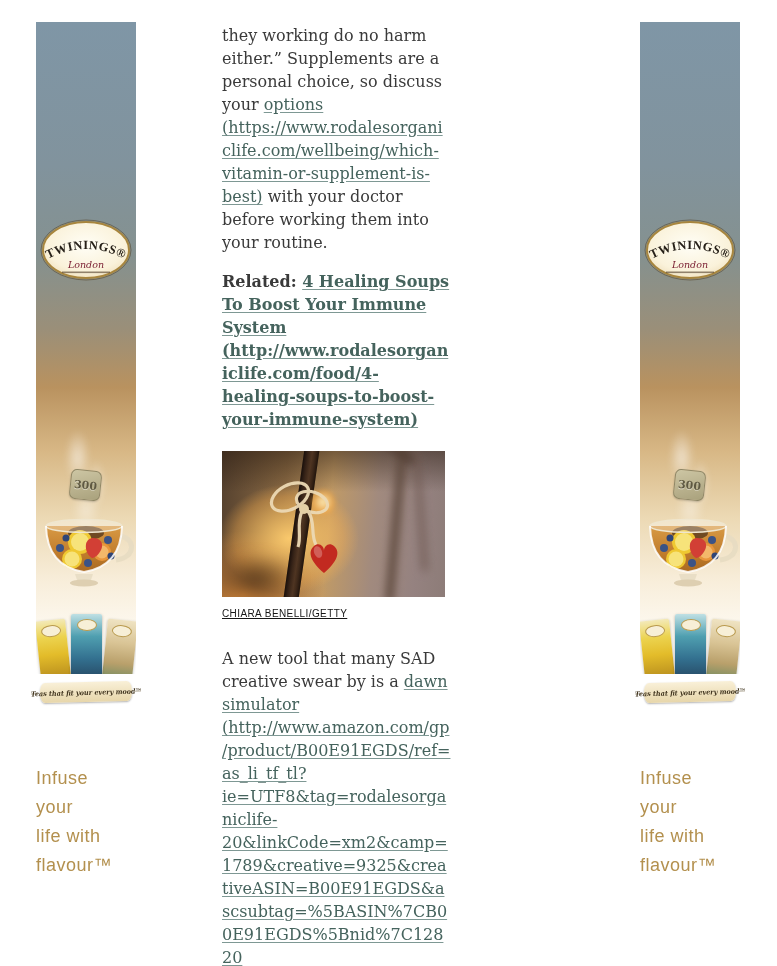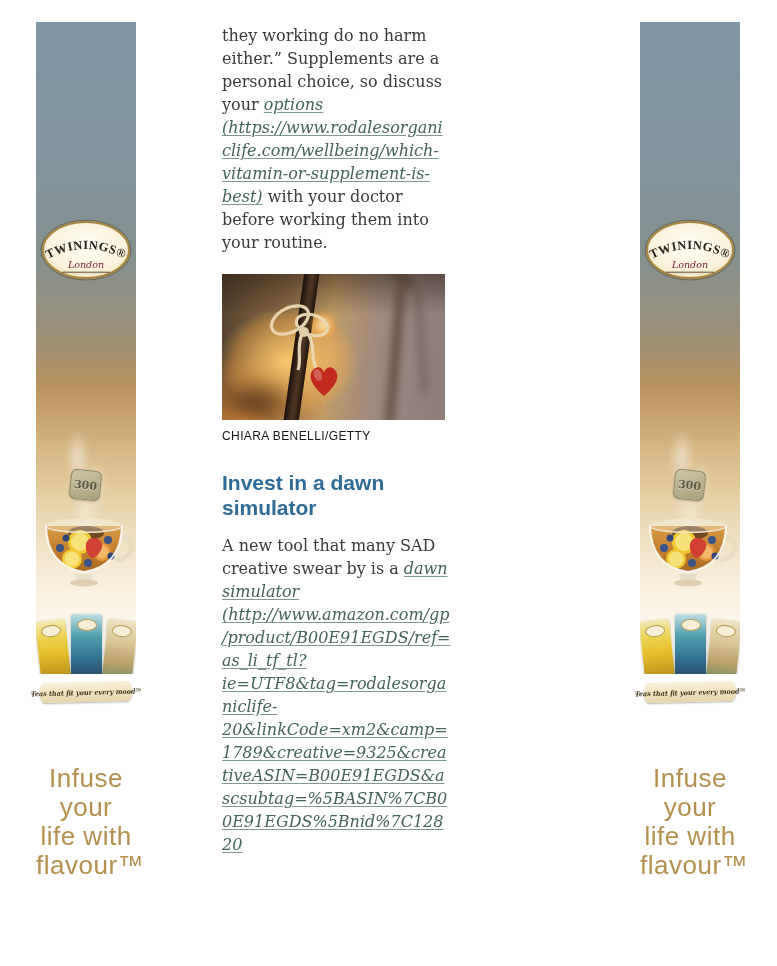--- a/index.html
+++ b/index.html
@@ -61,31 +61,31 @@
     background:linear-gradient(180deg,#f9f0d8,#e7d6aa); border-radius:5px/9px;
     transform:rotate(-1.5deg); box-shadow:0 1px 2px rgba(0,0,0,.3);
     display:flex; align-items:center; justify-content:center; }
   .ribbon::before, .ribbon::after { content:""; position:absolute; top:50%; width:7px; height:1px;
     background:#b9b2a2; }
   .ribbon::before { left:-9px; } .ribbon::after { right:-9px; }
   .ribbon-text { font-family:"DejaVu Serif", serif; font-style:italic; font-weight:bold;
     font-size:7px; color:#41351f; white-space:nowrap; transform:scaleX(.92); }
 
   
-  .tagline { margin-top:62px; text-align:center; white-space:pre-line;
-    font-family:"Liberation Sans", sans-serif; font-size:26px; line-height:29px;
+  .tagline { margin-top:62px; text-align:left; white-space:pre-line;
+    font-family:"Liberation Sans", sans-serif; font-size:18px; line-height:29px;
     letter-spacing:.5px; color:#b3904e; }
 
   
   .content { position:absolute; left:222px; top:24px; width:229px; color:#3a3a3a;
     font-size:16px; line-height:23px; }
   .body-text { margin:0 0 16px 0; overflow-wrap:anywhere; }
   .related { font-weight:bold; margin-bottom:0; }
   .link { color:#45635d; text-decoration:underline; text-decoration-color:#7e9894;
-    text-underline-offset:2px; cursor:pointer; overflow-wrap:anywhere;font-style:italic; }
+    text-underline-offset:2px; cursor:pointer; overflow-wrap:anywhere; }
 
   .photo-block { margin:20px 0 22px 0; }
   .photo { position:relative; width:223px; height:146px; overflow:hidden;
     background:
       linear-gradient(180deg, rgba(42,27,16,.5) 0%, transparent 28%),
       radial-gradient(ellipse 90px 70px at 30% 60%, rgba(255,205,110,.95), rgba(255,180,80,.35) 60%, transparent 78%),
       radial-gradient(ellipse 120px 90px at 10% 98%, rgba(230,145,60,.85), transparent 70%),
       linear-gradient(95deg, #54402e 0%, #8a6a44 28%, #c09a66 48%, #a18a7e 68%, #958280 86%, #8d7c78 100%); }
   .ph { position:absolute; }
   .ph-branch-r1 { left:170px; top:-5px; width:8px; height:156px; background:#5f4a3e;
@@ -99,21 +99,21 @@
   .branch-main { position:absolute; left:72px; top:-10px; width:15px; height:166px;
     transform:rotate(8deg); border-radius:8px;
     background:linear-gradient(90deg,#241610,#4f3522 55%,#2e1d12);
     box-shadow:inset 0 0 5px rgba(0,0,0,.6); }
   .glare { position:absolute; left:88px; top:38px; width:26px; height:26px; filter:blur(2px);
     background:radial-gradient(circle, rgba(255,240,190,.95), rgba(255,170,60,.5) 55%, transparent 75%); }
   .bow { position:absolute; left:40px; top:18px; width:90px; height:90px; }
   .heart { position:absolute; left:82px; top:86px; width:40px; height:40px; }
 
   .credit { margin-top:5px; margin-bottom:22px; font-family:"Liberation Sans", sans-serif;
-    font-size:12px; letter-spacing:.4px; color:#161616; }
+    font-size:10px; letter-spacing:.4px; color:#161616;text-decoration:underline; }
 
   .heading { font-family:"Liberation Sans", sans-serif; font-weight:bold; font-size:21px;
     line-height:25px; color:#2e6b96; margin:0 0 14px 0; }
 </style>
 </head>
 <body>
 
 <svg width="0" height="0" style="position:absolute" aria-hidden="true">
   <defs>
     <radialGradient id="logoGrad" cx="50%" cy="42%" r="65%">
@@ -179,20 +179,21 @@
     </div>
     <div class="tagline">Infuse
 your
 life with
 flavour™</div>
   </aside>
 
   <main class="content">
     <p class="body-text"><span>they working do no harm either.” Supplements are a personal choice, so discuss your </span><a class="link">options (https://www.rodalesorganiclife.com/wellbeing/which-vitamin-or-supplement-is-best)</a><span> with your doctor before working them into your routine.</span></p>
 
+    <p class="body-text related"><strong>Related: </strong><a class="link">4 Healing Soups To Boost Your Immune System (http://www.rodalesorganiclife.com/food/4-healing-soups-to-boost-your-immune-system)</a></p>
 
     <figure class="photo-block">
       <div class="photo">
         <div class="ph ph-branch-r1"></div>
         <div class="ph ph-branch-r2"></div>
         <div class="ph ph-branch-r3"></div>
         <div class="ph ph-shadow-bl"></div>
         <div class="branch-main"></div>
         <div class="glare"></div>
         <svg class="bow" viewBox="0 0 90 90">
@@ -205,21 +206,20 @@
           <circle cx="42" cy="40" r="5" fill="#e4d0a6"></circle>
         </svg>
         <svg class="heart" viewBox="0 0 40 40">
           <path d="M20 36 C7 25 3 15 10 9 C15 5 20 9 20 14 C20 9 25 5 30 9 C37 15 33 25 20 36 Z" fill="#c22a20"></path>
           <ellipse cx="14" cy="15" rx="4" ry="6" fill="rgba(255,255,255,.25)" transform="rotate(-20 14 15)"></ellipse>
         </svg>
       </div>
       <figcaption class="credit">CHIARA BENELLI/GETTY</figcaption>
     </figure>
 
-    <h2 class="heading">Invest in a dawn simulator</h2>
 
     <p class="body-text"><span>A new tool that many SAD creative swear by is a </span><a class="link">dawn simulator (http://www.amazon.com/gp/product/B00E91EGDS/ref=as_li_tf_tl?ie=UTF8&amp;tag=rodalesorganiclife-20&amp;linkCode=xm2&amp;camp=1789&amp;creative=9325&amp;creativeASIN=B00E91EGDS&amp;ascsubtag=%5BASIN%7CB00E91EGDS%5Bnid%7C12820</a></p>
   </main>
 
   <aside class="ad-col ad-right">
     <div class="ad-gradient">
       <div class="logo">
         <svg viewBox="0 0 94 64">
           <ellipse cx="47" cy="32" rx="45" ry="30" fill="none" stroke="rgba(80,60,30,.5)" stroke-width="1"></ellipse>
           <ellipse cx="47" cy="32" rx="43" ry="28" fill="url(#logoGrad)" stroke="#a8863e" stroke-width="2"></ellipse>

